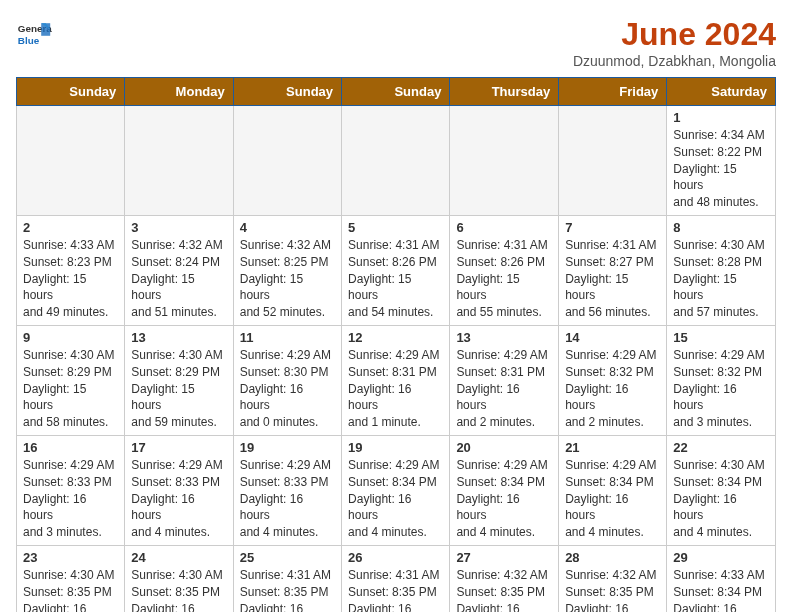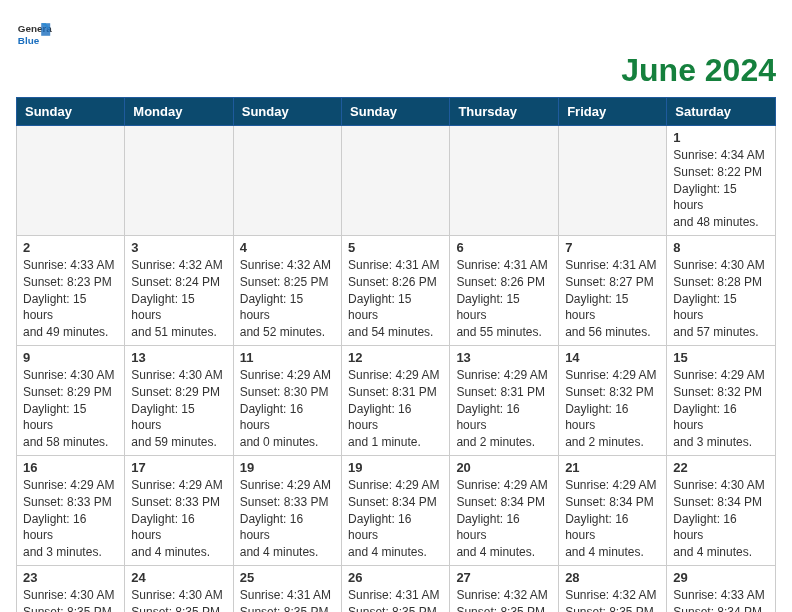--- a/index.html
+++ b/index.html
@@ -24,36 +24,35 @@
     .logo-icon {
       width: 36px;
       height: 36px;
     }
     .title-area {
       text-align: right;
     }
     .month-title {
       font-size: 32px;
       font-weight: bold;
-      color: #15803d;
-      margin-top: 36px;
+      color: #c2410c;
     }
     .subtitle {
       font-size: 14px;
       color: #555;
     }
     .calendar {
       width: 100%;
       border-collapse: collapse;
       border: 1px solid #ccc;
     }
     .calendar th {
-      background-color: #0c4a6e;
+      background-color: #a16207;
       color: #fff;
-      text-align: left;
+      text-align: right;
       padding: 6px 8px;
       font-size: 13px;
       font-weight: bold;
       border: 1px solid #1e5a9c;
     }
     .calendar td {
       vertical-align: top;
       padding: 4px 6px;
       border: 1px solid #ccc;
       width: 110px;
@@ -87,20 +86,21 @@
   <div class="logo">
     <svg class="logo-icon" viewBox="0 0 40 40">
       <text x="2" y="18" font-family="Arial" font-weight="bold" font-size="11" fill="#333">General</text>
       <text x="2" y="31" font-family="Arial" font-weight="bold" font-size="11" fill="#1a6ebf">Blue</text>
       <polygon points="28,8 38,8 38,22 28,22" fill="#1a6ebf" opacity="0.8"></polygon>
       <polygon points="28,8 38,15 33,8" fill="#2a8ad4"></polygon>
     </svg>
   </div>
   <div class="title-area">
     <div class="month-title">June 2024</div>
+    <div class="subtitle">Dzuunmod, Dzabkhan, Mongolia</div>
   </div>
 </div>
 
 <table class="calendar">
   <thead>
     <tr>
     <th>Sunday</th>
         <th>Monday</th>
         <th>Sunday</th>
         <th>Sunday</th>

